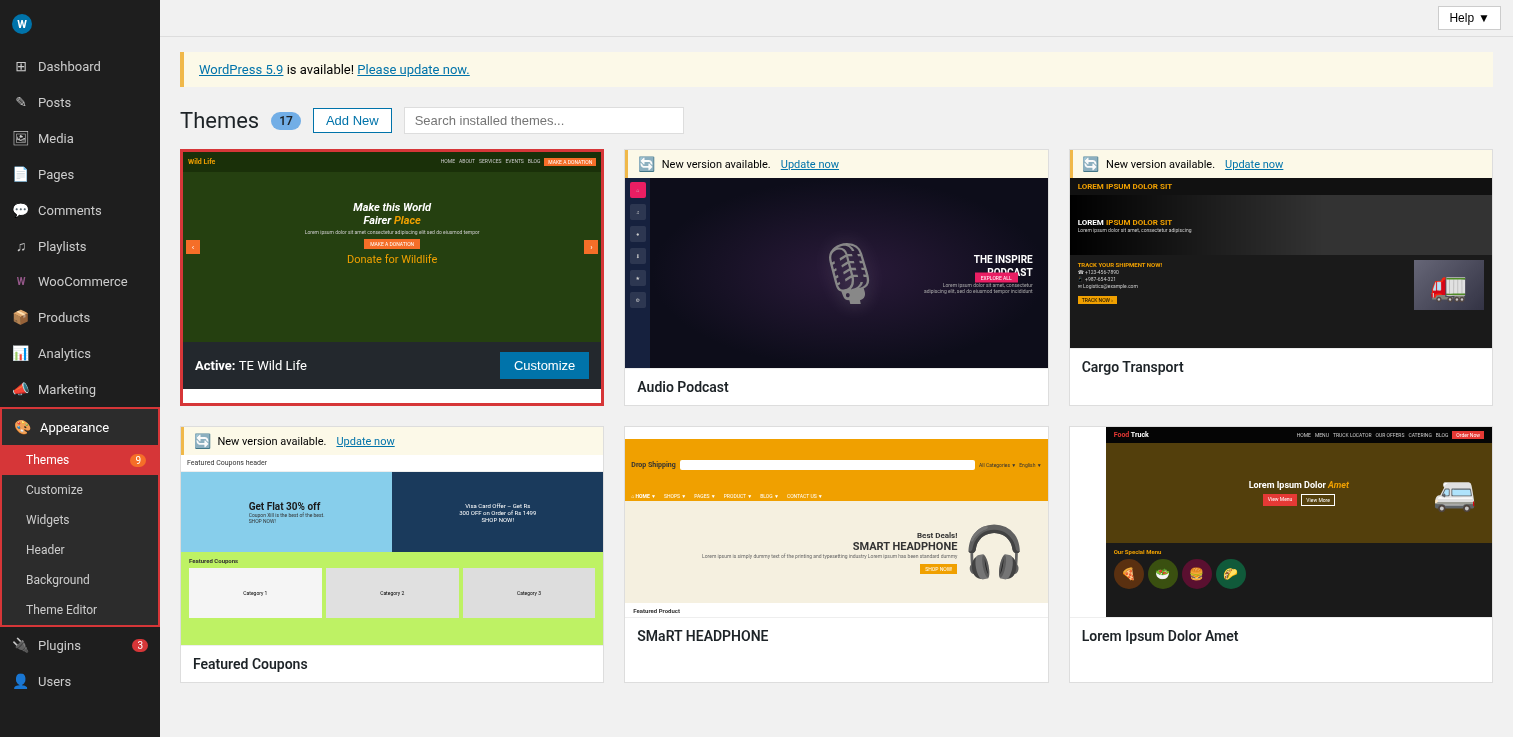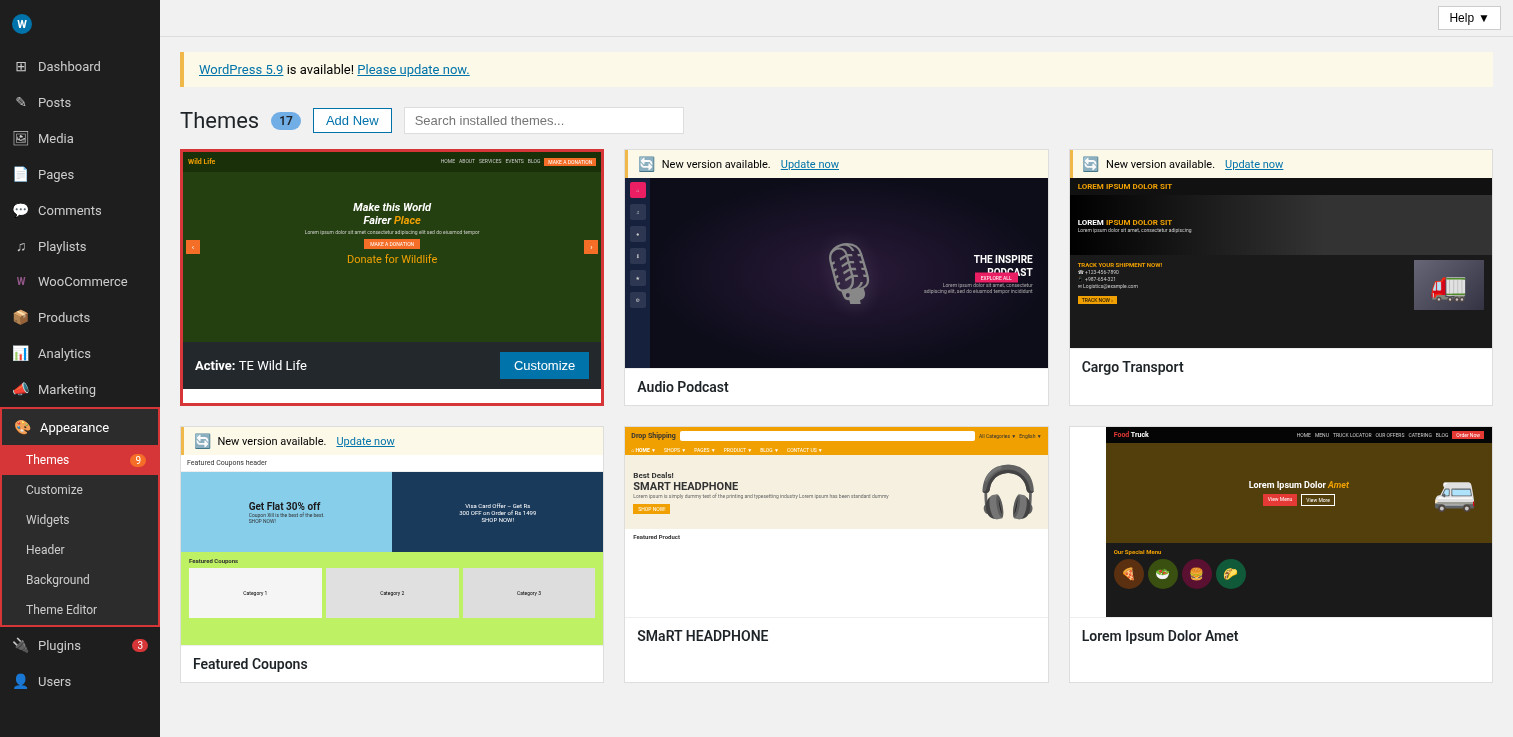--- a/index.html
+++ b/index.html
@@ -303,28 +303,28 @@
     .cargo-track-btn { background: #f0a000; color: #000; font-size: 5px; padding: 1px 4px; margin-top: 3px; display: inline-block; }
 
     
     .drop-preview {
       background: white;
       height: 190px;
       overflow: hidden;
     }
     .drop-header {
       background: #f0a000;
-      padding: 4px 6px;
-      display: flex; align-items: center; gap: 4px;
+      padding: 21px 6px;
+      display: flex; align-items: center; gap: 4px; margin-top: 12px;
     }
     .drop-logo { font-size: 7px; font-weight: bold; color: #333; }
     .drop-search { flex: 1; background: white; height: 10px; border-radius: 2px; }
     .drop-nav { display: flex; gap: 3px; }
     .drop-nav-item { font-size: 5px; color: #333; }
-    .drop-hero { background: #f5f0e0; padding: 8px; display: flex; align-items: center; gap: 6px; }
+    .drop-hero { background: #f5f0e0; padding: 22px; display: flex; align-items: center; gap: 6px; text-align: right; }
     .drop-hero-text { flex: 1; }
     .drop-hero-text h4 { font-size: 8px; color: #333; font-weight: bold; }
     .drop-hero-text h3 { font-size: 11px; color: #333; font-weight: bold; }
     .drop-hero-text p { font-size: 5px; color: #666; }
     .drop-btn { background: #f0a000; color: white; font-size: 5px; padding: 2px 5px; margin-top: 3px; display: inline-block; }
     .drop-headphone { font-size: 50px; color: #333; }
 
     
     .food-preview {
       background: #1a1a1a;

